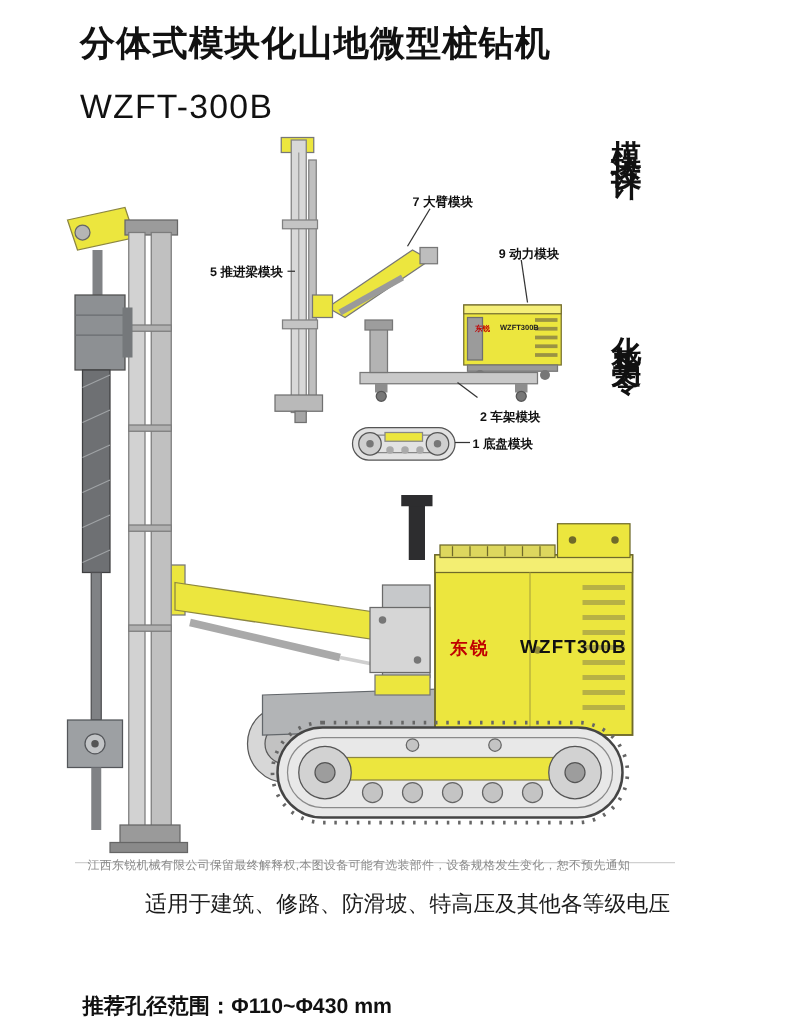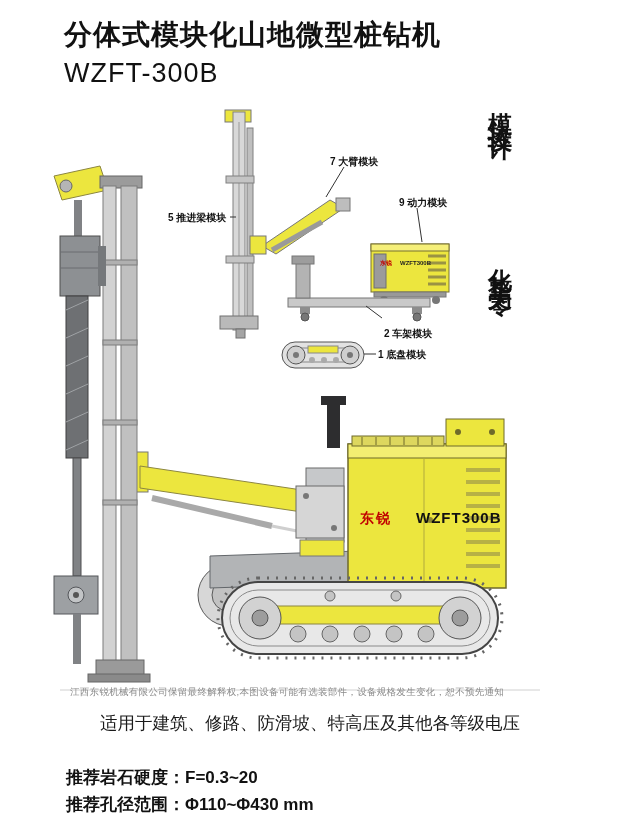--- a/index.html
+++ b/index.html
@@ -5,21 +5,21 @@
   html,body{margin:0;padding:0;background:#fff;}
   .page{
     position:relative;width:634px;height:825px;background:#ffffff;overflow:hidden;
     font-family:"Liberation Sans", sans-serif;color:#1a1a1a;
   }
   .art{position:absolute;left:0;top:0;z-index:0;}
   .txt{position:absolute;z-index:2;white-space:nowrap;}
 
   .title-block{position:absolute;left:64px;top:16px;z-index:2;}
   .title-cn{font-size:28px;font-weight:700;letter-spacing:1px;color:#111;}
-  .title-model{font-size:27px;font-weight:400;letter-spacing:1px;margin-top:4px;color:#111;}
+  .title-model{font-size:27px;font-weight:400;letter-spacing:1px;margin-top:16px;color:#111;}
 
   .slogan-line{
     position:absolute;left:484px;z-index:2;
     writing-mode:vertical-rl;text-orientation:upright;
     font-size:24px;font-weight:700;letter-spacing:8px;color:#111;
   }
   .slogan-1{top:92px;}
   .slogan-2{top:250px;}
 
   .module-label{font-size:10px;font-weight:600;color:#111;}
@@ -30,21 +30,21 @@
   .lbl-1{left:378px;top:348px;}
 
   .mini-brand{left:380px;top:259px;font-size:6px;font-weight:700;color:#c00000;}
   .mini-model{left:400px;top:260px;font-size:6px;font-weight:700;color:#222;}
 
   .plate-brand{left:360px;top:510px;font-size:14px;font-weight:700;color:#c00000;letter-spacing:2px;}
   .plate-model{left:416px;top:509px;font-size:15px;font-weight:800;color:#111;letter-spacing:1px;}
 
   .disclaimer{left:70px;top:686px;font-size:9.5px;color:#8a8a8a;letter-spacing:0.3px;}
 
-  .description{position:absolute;left:84px;top:710px;z-index:2;font-size:17.5px;line-height:26px;color:#1a1a1a;}
+  .description{position:absolute;left:100px;top:710px;z-index:2;font-size:17.5px;line-height:26px;color:#1a1a1a;}
   .desc-line1{padding-left:16px;}
 
   .spec{left:66px;font-size:17px;font-weight:700;color:#111;}
   .spec-1{top:766px;}
   .spec-2{top:793px;}
 </style>
 </head>
 <body>
 
 <div class="page">
@@ -256,20 +256,17 @@
 
   <div class="txt plate-brand">东锐</div>
   <div class="txt plate-model">WZFT300B</div>
 
   <div class="txt disclaimer">江西东锐机械有限公司保留最终解释权,本图设备可能有选装部件，设备规格发生变化，恕不预先通知</div>
 
   <div class="description">
     <div class="desc-line1">适用于建筑、修路、防滑坡、特高压及其他各等级电压</div>
   </div>
 
-  <div class="txt spec spec-1">
-    <span>推荐岩石硬度：</span><span>F=0.3~20</span>
-  </div>
   <div class="txt spec spec-2">
     <span>推荐孔径范围：</span><span>Φ110~Φ430 mm</span>
   </div>
 
 </div>
 
 </body></html>

